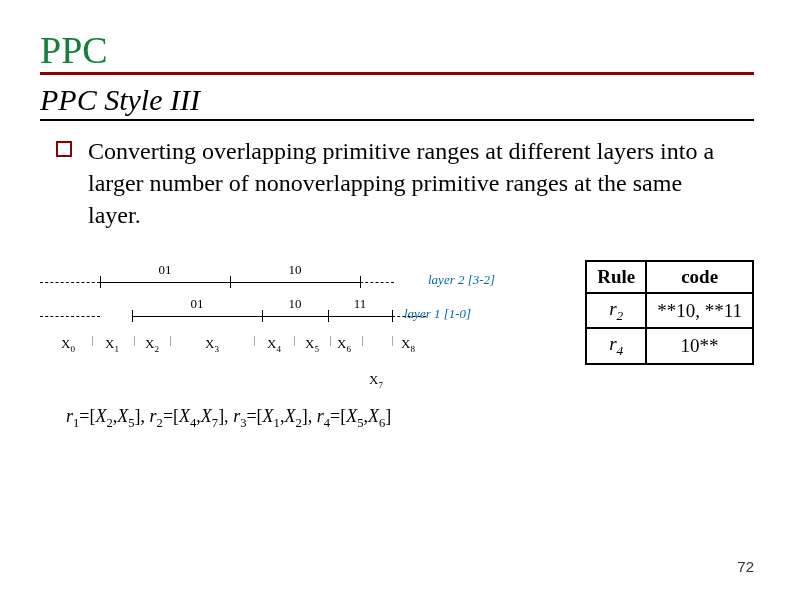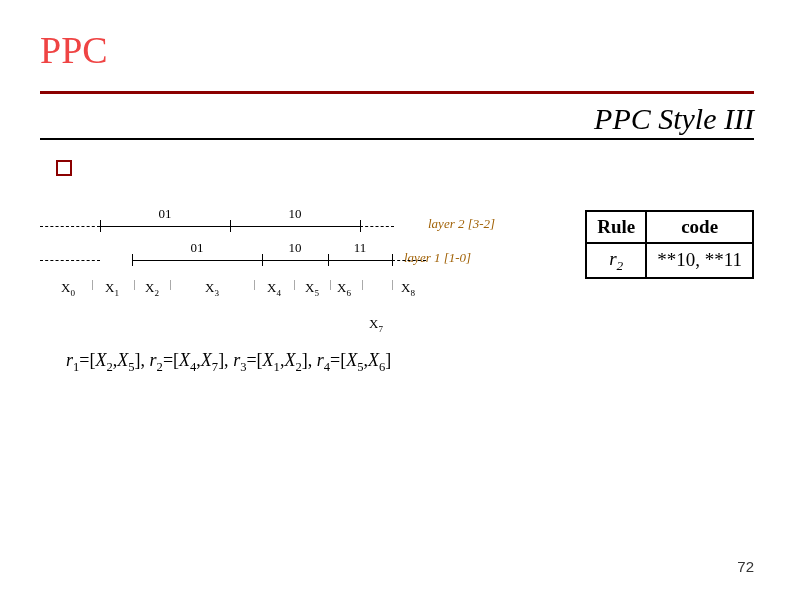--- a/index.html
+++ b/index.html
@@ -7,33 +7,32 @@
     width: 794px;
     height: 595px;
     background: #fff;
     font-family: "Times New Roman", Times, serif;
     position: relative;
     padding: 28px 40px;
   }
   .title {
     font-size: 38px;
     font-weight: normal;
-    color: #ef4444;
-    margin-bottom: 19px;
+    color: #15803d;
+    margin-bottom: 0;
   }
   .hr {
     height: 3px;
     background: #8b0000;
     margin-bottom: 8px;
   }
   .subtitle {
     font-size: 30px;
     font-style: italic;
     margin-bottom: 2px;
-    text-align: right;
   }
   .hr2 {
     height: 1.5px;
     background: #000;
     margin-bottom: 14px;
   }
   .bullet-row {
     display: flex;
     align-items: flex-start;
     gap: 16px;
@@ -91,21 +90,21 @@
     position: absolute;
     top: -2px;
     font-size: 13px;
     text-align: left;
     transform: translateX(-50%);
   }
   .layer-label {
     position: absolute;
     font-style: italic;
     font-size: 13px;
-    color: #a16207;
+    color: #0369a1;
   }
   .xaxis {
     position: relative;
     margin-top: 12px;
     height: 24px;
   }
   .xaxis .v {
     position: absolute;
     top: 0;
     width: 1px;
@@ -121,21 +120,21 @@
   }
   .sub { font-size: 0.7em; vertical-align: sub; }
   .rdef {
     font-size: 18px;
     margin-top: 46px;
     padding-left: 26px;
   }
   .rdef .it { font-style: italic; }
   table.rule {
     border-collapse: collapse;
-    margin-top: 8px;
+    margin-top: 2px;
     font-family: Liberation Serif, serif;
   }
   table.rule th, table.rule td {
     border: 2px solid #000;
     padding: 4px 10px;
     font-size: 19px;
     text-align: center;
   }
   table.rule td.rc {
     font-style: italic;
@@ -152,20 +151,21 @@
 </head>
 <body>
 
 <div class="title">PPC</div>
 <div class="hr"></div>
 <div class="subtitle">PPC Style III</div>
 <div class="hr2"></div>
 
 <div class="bullet-row">
   <div class="bullet-box"></div>
+  <div class="bullet-text">Converting overlapping primitive ranges at different layers into a larger number of nonoverlapping primitive ranges at the same layer.</div>
 </div>
 
 <div class="content-row">
   <div class="diagram">
 
     <div class="axis" id="layer2">
       <div class="axis-dashed-left"></div>
       <div class="layer-label" style="top:8px; left:388px;">layer 2 [3-2]</div>
     <div class="tick" style="left: 60px;"></div>
         <div class="tick" style="left: 190px;"></div>
@@ -226,17 +226,21 @@
       <tr>
         <th>Rule</th>
         <th>code</th>
       </tr>
     </thead>
     <tbody id="rule-body">
         <tr>
           <td class="rc">r<span class="sub">2</span></td>
           <td>**10, **11</td>
         </tr>
+        <tr>
+          <td class="rc">r<span class="sub">4</span></td>
+          <td>10**</td>
+        </tr>
       </tbody>
   </table>
 </div>
 
 <div class="pagenum">72</div>
 
 </body></html>

